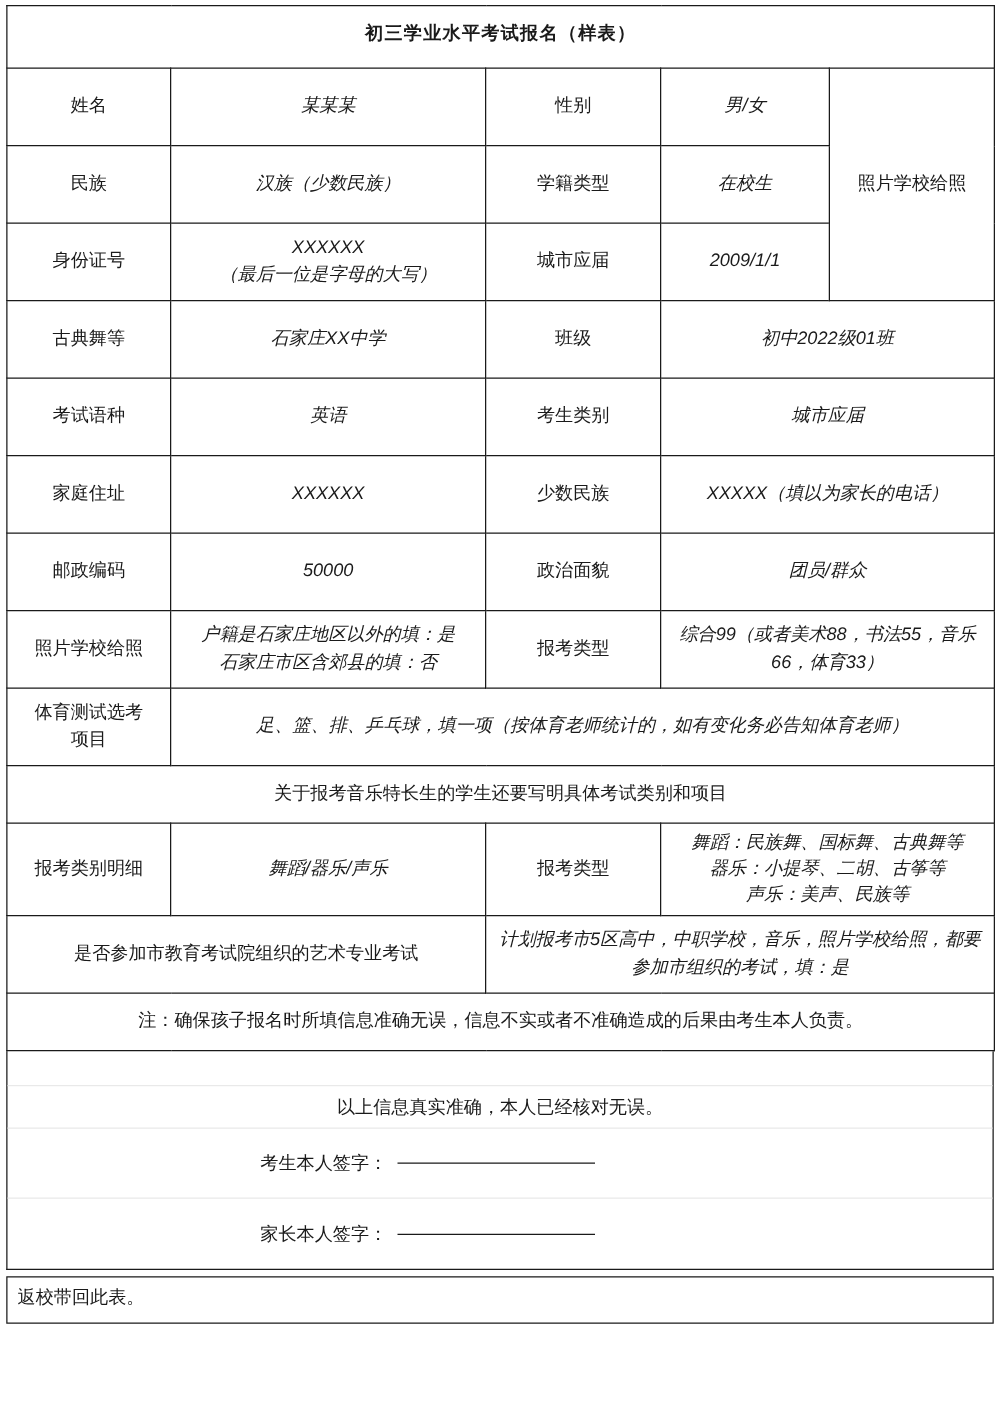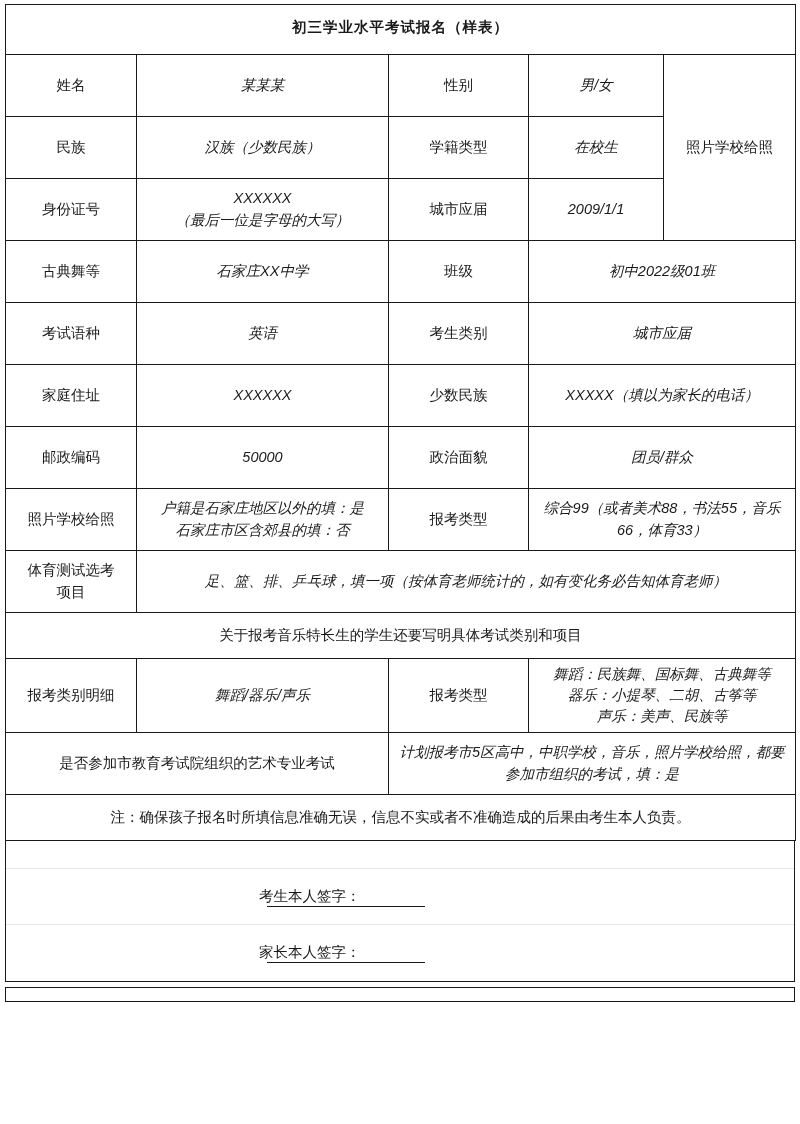--- a/index.html
+++ b/index.html
@@ -84,22 +84,22 @@
     justify-content: center;
     font-size: 14.5px;
   }
   .sig-blank { height: 28px; }
   .sig-confirm { height: 34px; }
   .sig-line-row { height: 56px; }
   .sig-last { border-bottom: none; }
 
   .sig-inner {
     display: inline-flex;
+    align-items: center;
     transform: translateX(-58px);
-    flex-direction: column;
   }
   .sig-rule {
     display: inline-block;
     width: 158px;
     height: 0;
     border-top: 1.6px solid #1a1a1a;
     margin-left: 8px;
   }
 
   
@@ -217,30 +217,32 @@
     </tr>
 
     <tr class="note-row">
       <td colspan="5">注：确保孩子报名时所填信息准确无误，信息不实或者不准确造成的后果由考生本人负责。</td>
     </tr>
   </tbody>
     </table>
 
   <div class="sig-wrap">
     <div class="sig-row sig-blank"></div>
+    <div class="sig-row sig-confirm">以上信息真实准确，本人已经核对无误。</div>
     <div class="sig-row sig-line-row">
       <span class="sig-inner">
         <span>考生本人签字：</span>
         <span class="sig-rule"></span>
       </span>
     </div>
     <div class="sig-row sig-line-row sig-last">
       <span class="sig-inner">
         <span>家长本人签字：</span>
         <span class="sig-rule"></span>
       </span>
     </div>
   </div>
 
   <div class="footer">
+    <div>返校带回此表。</div>
   </div>
 
 </div>
 
 </body></html>

